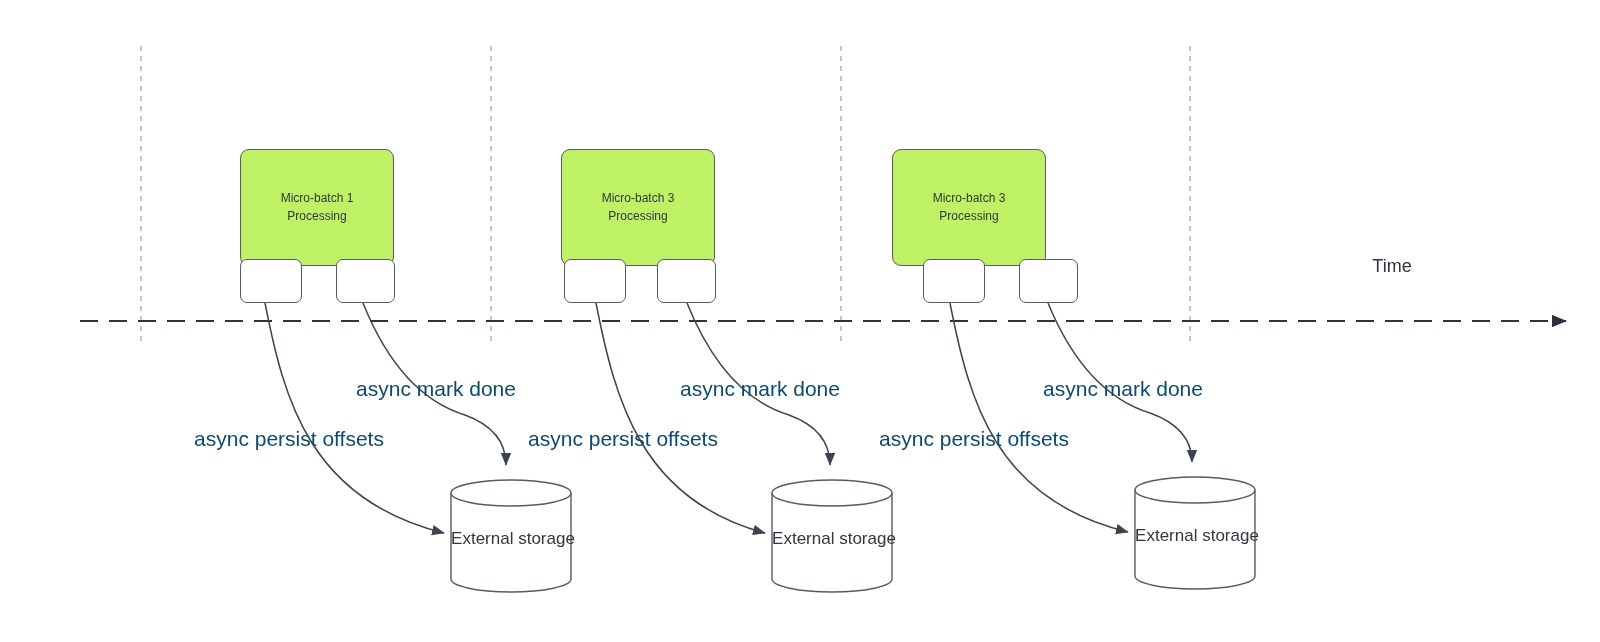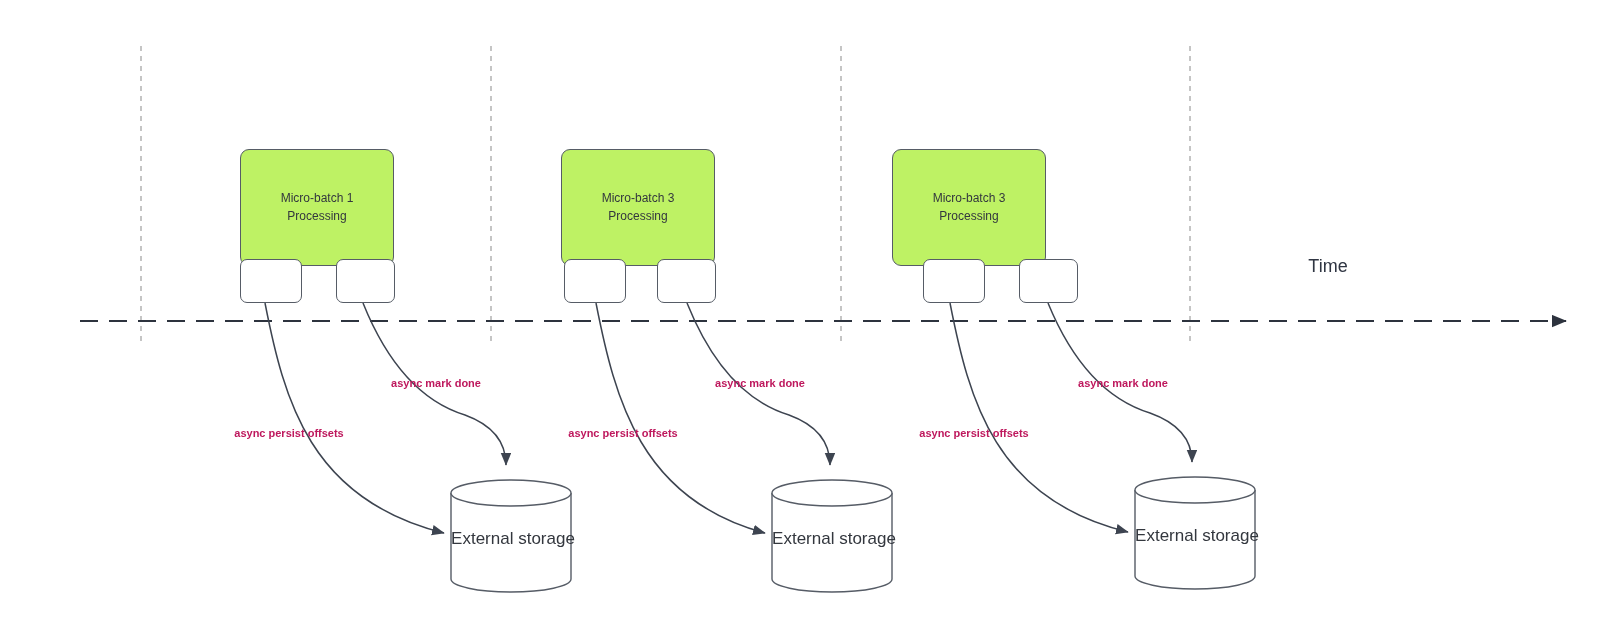--- a/index.html
+++ b/index.html
@@ -49,43 +49,43 @@
     border-radius: 7px;
     background: #ffffff;
     top: 259px;
     box-sizing: border-box;
   }
   .sub-box.b { width: 59px; }
   .async-label {
     position: absolute;
     transform: translateX(-50%);
     white-space: nowrap;
-    font-size: 11px;
-    font-weight: bold;
-    color: #be185d;
+    font-size: 21px;
+    font-weight: normal;
+    color: #0c4a6e;
   }
   .async-label.persist { top: 427px; }
   .async-label.done    { top: 377px; }
   .storage-label {
     position: absolute;
     width: 124px;
     height: 78px;
     top: 500px;
     display: flex;
     align-items: center;
     justify-content: center;
     text-align: center;
     font-size: 17px;
     line-height: 1.4;
     color: #33373e;
   }
   .storage-label.third { top: 497px; }
   .time-label {
     position: absolute;
-    left: 1288px;
+    left: 1352px;
     top: 256px;
     width: 80px;
     text-align: center;
     font-size: 18px;
     color: #2f3542;
   }
 </style>
 </head>
 <body>
 

